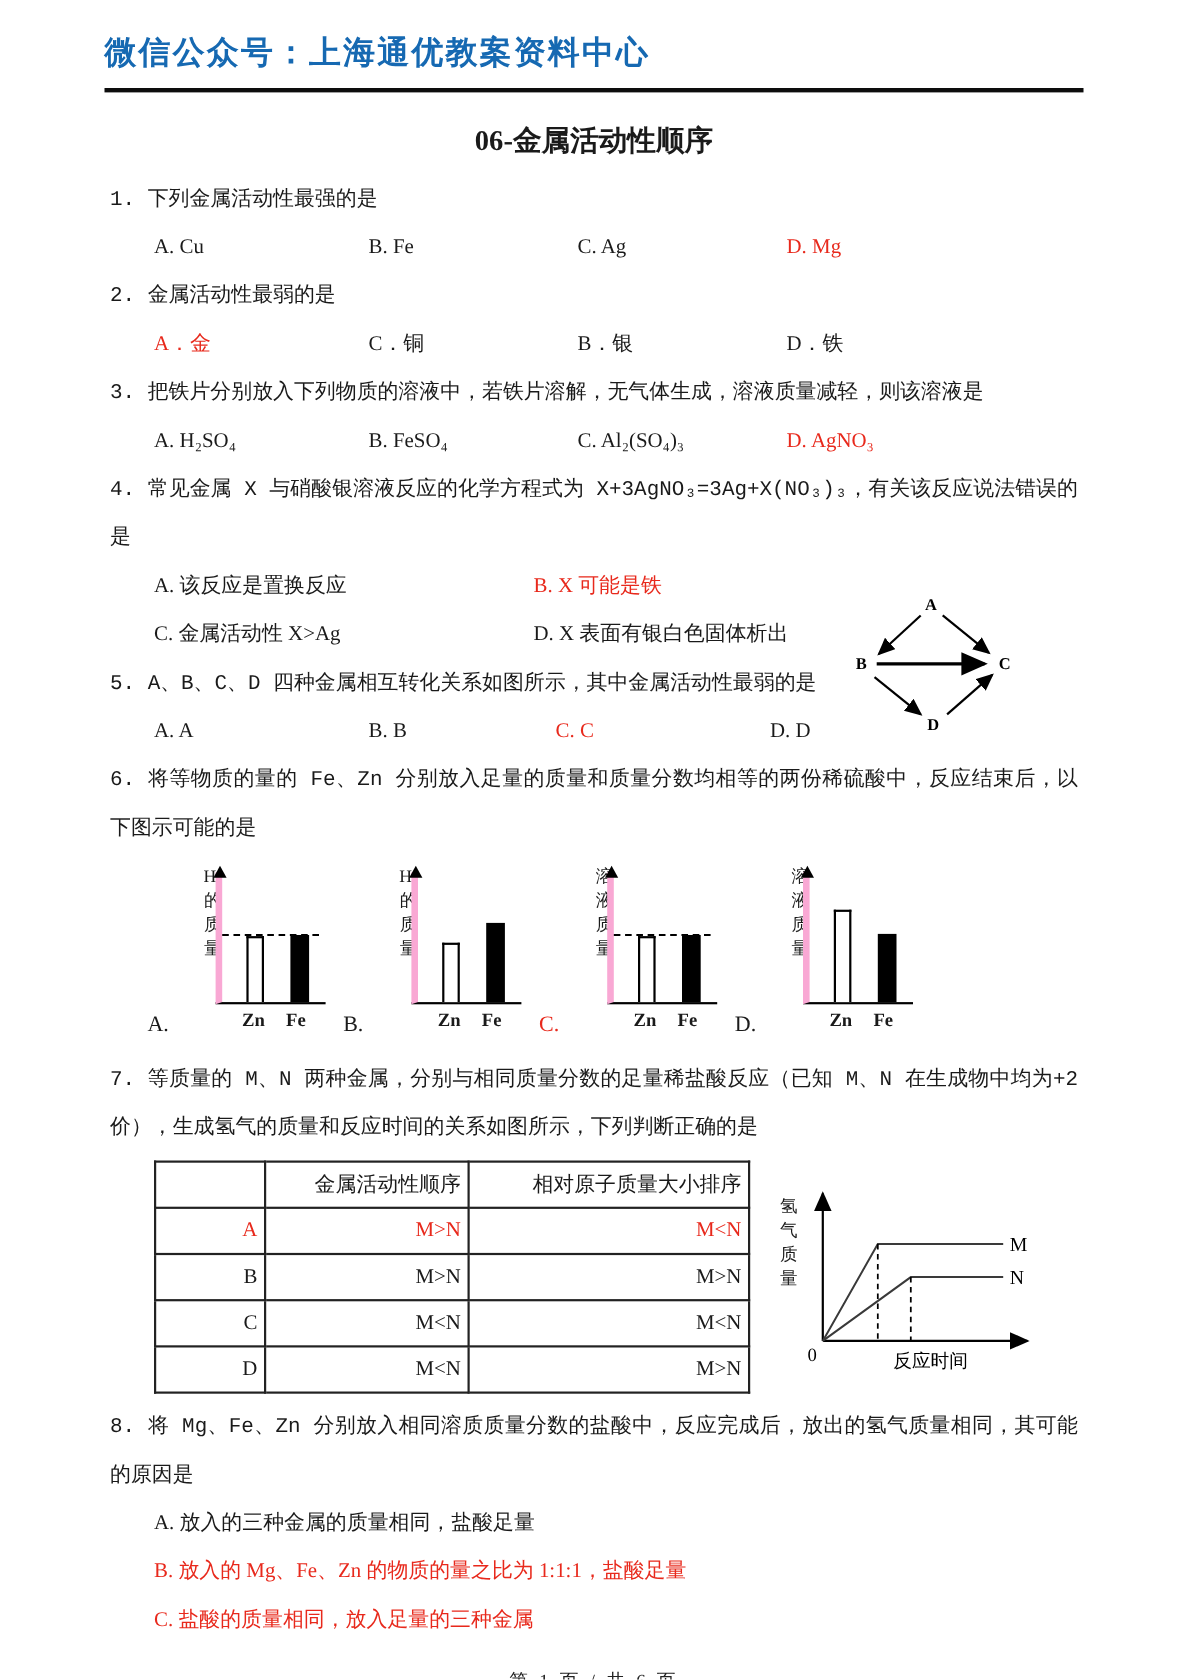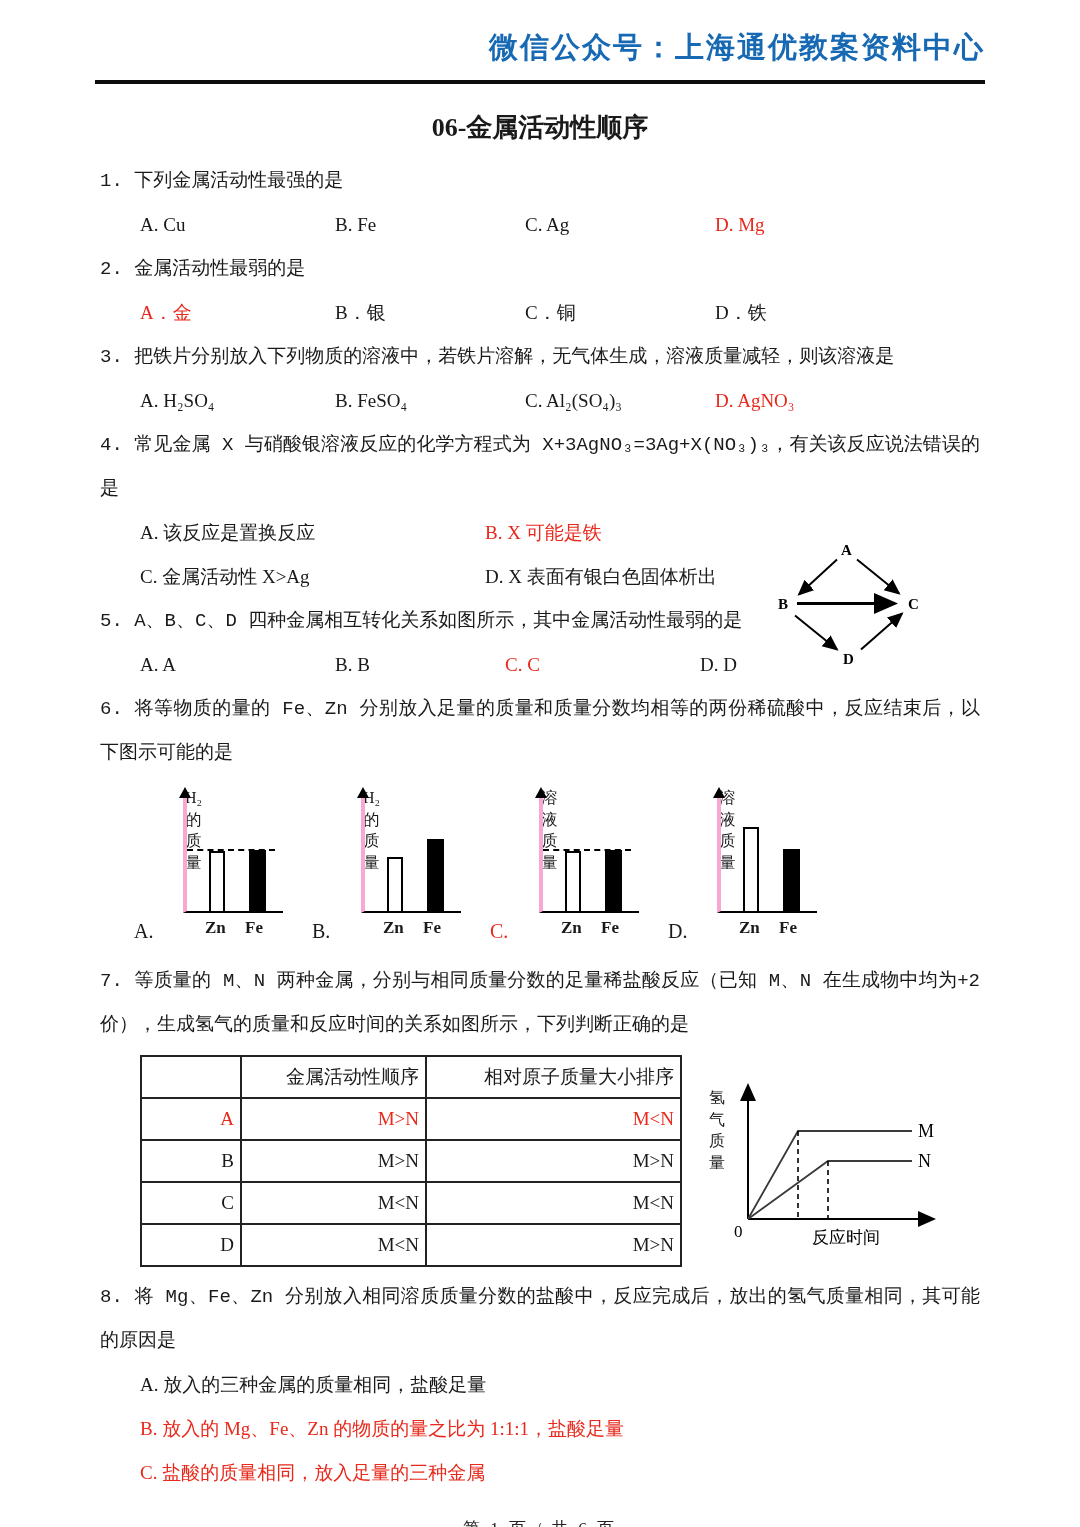--- a/index.html
+++ b/index.html
@@ -10,21 +10,21 @@
   *{box-sizing:border-box;}
   html,body{margin:0;padding:0;background:#ffffff;}
   .page{
     width:1080px;height:1527px;position:relative;overflow:hidden;
     background:#ffffff;color:var(--ink);
     font-family:"Liberation Serif","DejaVu Serif",serif;
     padding:28px 100px 0 100px;
   }
   
   .header{
-    text-align:right;padding-bottom:12px;border-bottom:4px solid #0d0d0d;margin:0 -5px;font-family:Liberation Serif, serif;
+    text-align:left;padding-bottom:12px;border-bottom:4px solid #0d0d0d;margin:0 -5px;font-family:Liberation Serif, serif;
   }
   .header-text{
     color:var(--header_blue);font-weight:bold;font-size:29px;letter-spacing:2px;
   }
   .doc-title{
     text-align:center;font-size:26px;font-weight:bold;margin:26px 0 14px 0;
   }
   
   .qtext{font-size:19px;line-height:44px;margin:0;text-align:justify;font-family:Liberation Mono, monospace;}
   .opts4{display:grid;grid-template-columns:175px 170px 170px 1fr;padding-left:40px;
@@ -38,22 +38,22 @@
   .q5-wrap{position:relative;}
   .q5-diagram{position:absolute;right:55px;top:-64px;width:150px;height:140px;}
   .q5-diagram text{font-size:15px;font-weight:bold;font-family:"Liberation Serif",serif;}
   
   .charts-row{display:flex;padding-left:34px;margin:10px 0 14px 0;}
   .chart-cell{display:flex;width:178px;position:relative;height:160px;}
   .cell-letter{font-size:20px;position:absolute;left:0;bottom:2px;width:30px;}
   .mini-chart{position:relative;width:142px;height:156px;margin-left:30px;}
   .mc-ylabel{position:absolute;left:16px;top:2px;width:27px;font-size:16px;line-height:1.35;
              text-align:center;word-break:break-all;}
-  .mc-plot{position:absolute;left:19px;bottom:28px;width:100px;height:120px;
-           border-left:4px solid #f9a8d4;border-bottom:2px solid #000;}
+  .mc-plot{position:absolute;left:32px;bottom:28px;width:100px;height:120px;
+           border-left:6px solid #f9a8d4;border-bottom:2px solid #000;}
   .mc-plot::before{content:"";position:absolute;left:-8px;top:-12px;
            border:6px solid transparent;border-bottom:11px solid #000;}
   .mc-bar{position:absolute;bottom:0;}
   .bar-zn{left:22px;width:16px;background:#fff;border:2px solid #000;border-bottom:none;}
   .bar-fe{left:62px;width:17px;background:#000;}
   .mc-dash{position:absolute;left:0;width:88px;border-top:2px dashed #000;}
   .mc-xlab{position:absolute;bottom:-27px;font-weight:bold;font-size:17px;}
   .xlab-zn{left:18px;}
   .xlab-fe{left:58px;}
   
@@ -86,22 +86,22 @@
       <span>B. Fe</span>
       <span>C. Ag</span>
       <span class="red">D. Mg</span>
     </div>
   </section>
 
   <section>
     <p class="qtext">2. 金属活动性最弱的是</p>
     <div class="opts4">
       <span class="red">A．金</span>
+      <span>C．铜</span>
       <span>B．银</span>
-      <span>C．铜</span>
       <span>D．铁</span>
     </div>
   </section>
 
   <section>
     <p class="qtext">3. 把铁片分别放入下列物质的溶液中，若铁片溶解，无气体生成，溶液质量减轻，则该溶液是</p>
     <div class="opts4">
       <span>A. H₂SO₄</span>
       <span>B. FeSO₄</span>
       <span>C. Al₂(SO₄)₃</span>

